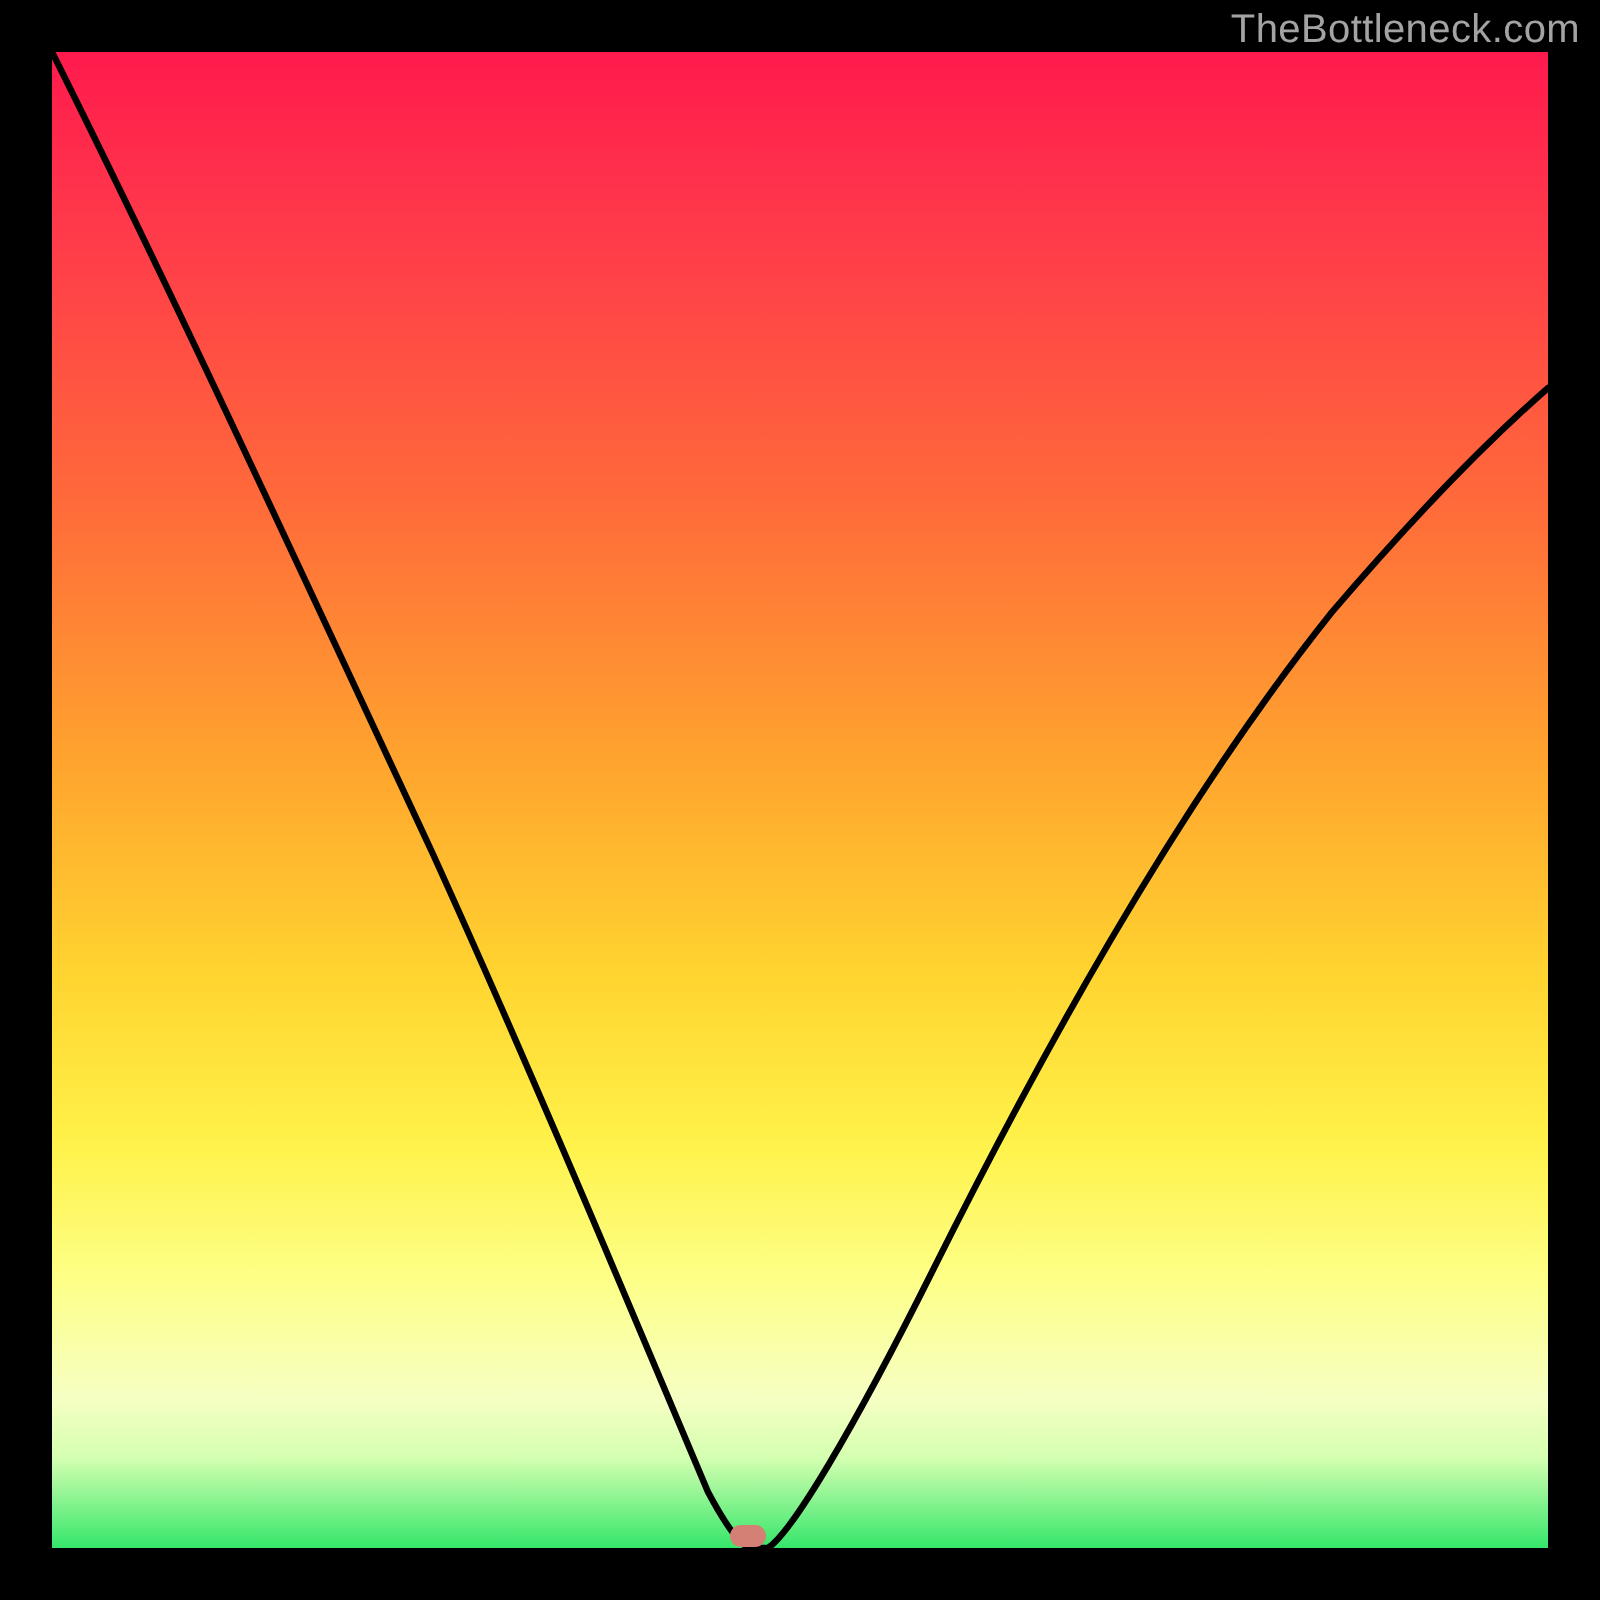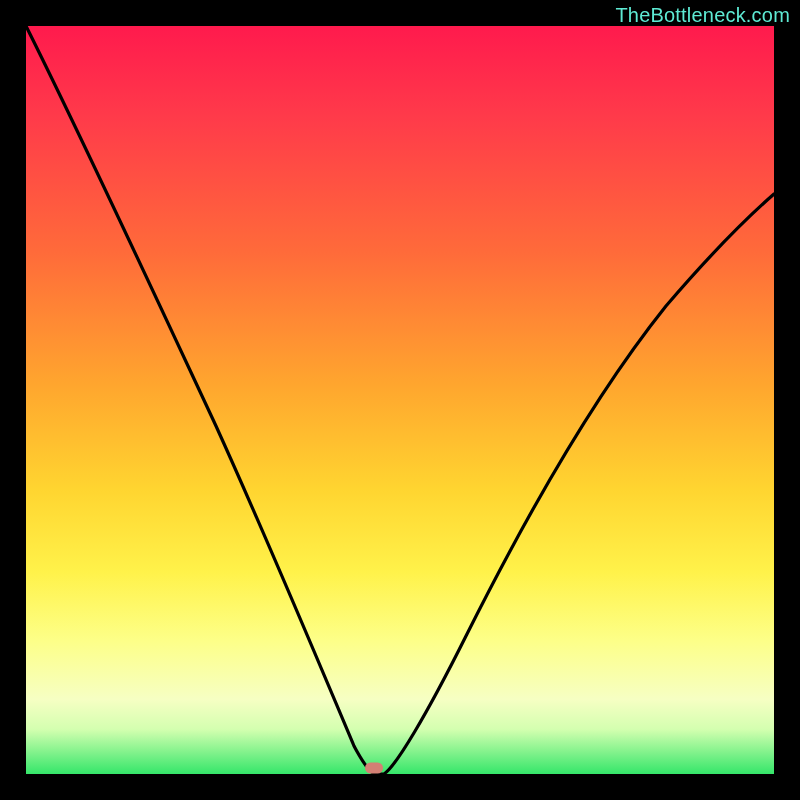--- a/index.html
+++ b/index.html
@@ -35,21 +35,21 @@
       #fdff87 82%,
       #f6ffc3 90%,
       #d4ffb0 94%,
       #35e66a 100%
     );
   }
   .watermark {
     position: absolute;
     top: 4px;
     right: 10px;
-    color: #5eead4;
+    color: #a3a3a3;
     font-size: 20px;
     font-weight: 500;
     letter-spacing: 0.2px;
     user-select: none;
   }
   svg.curve {
     position: absolute;
     left: 0;
     top: 0;
     width: 748px;

